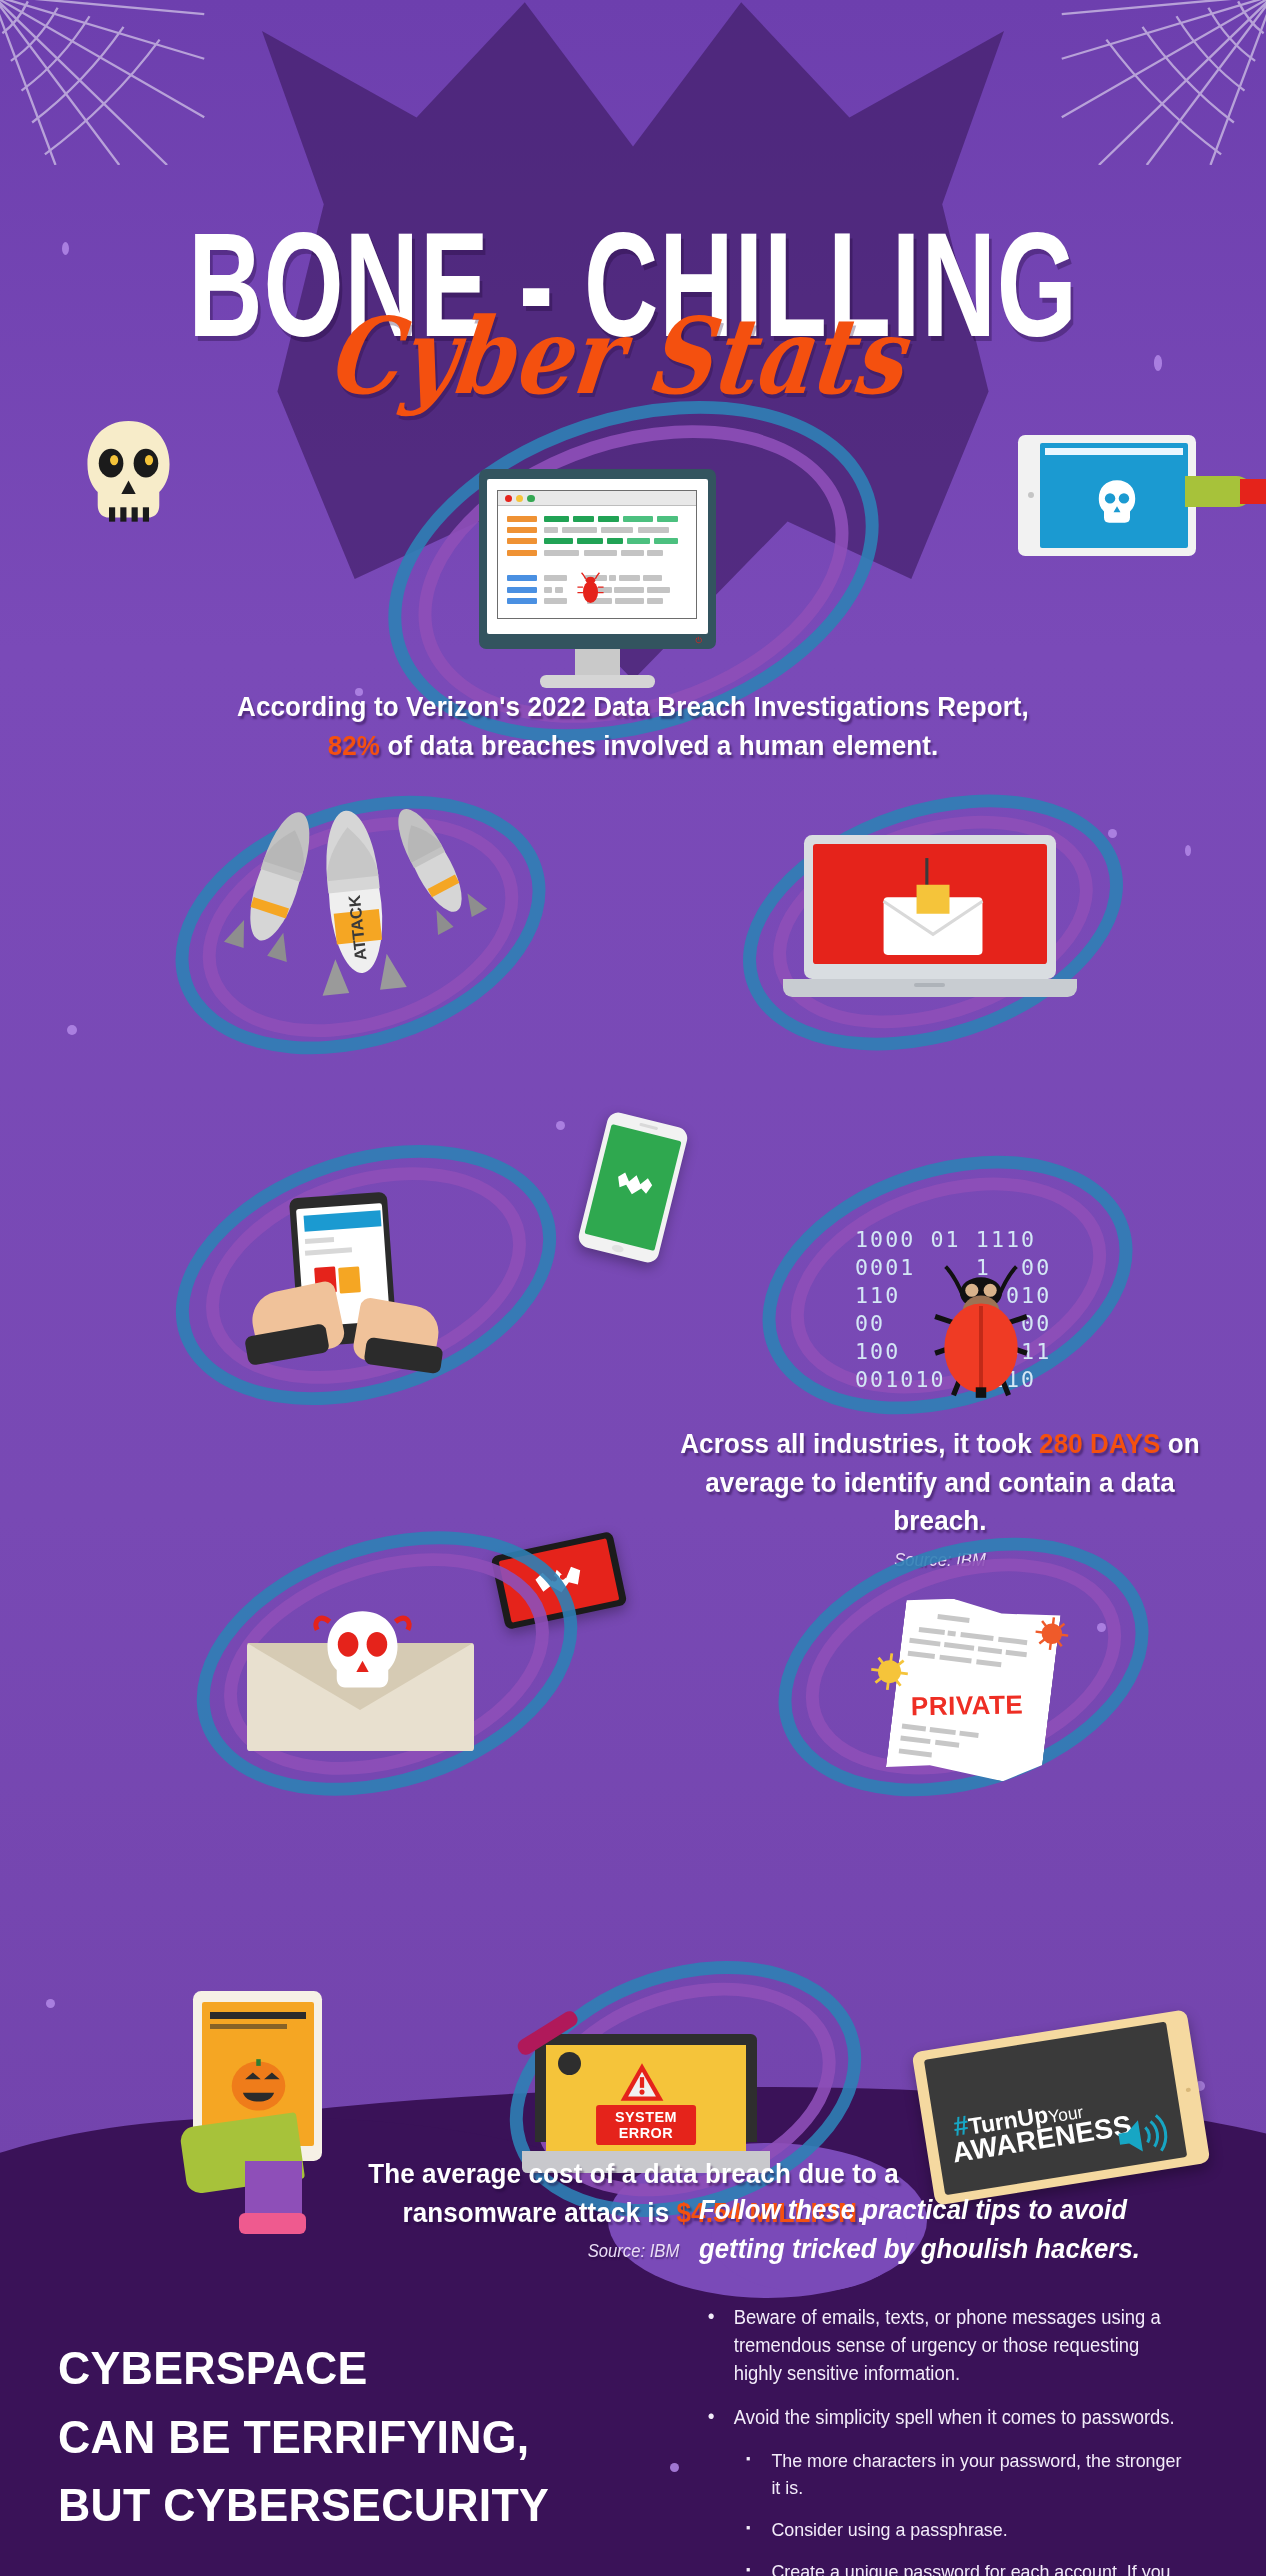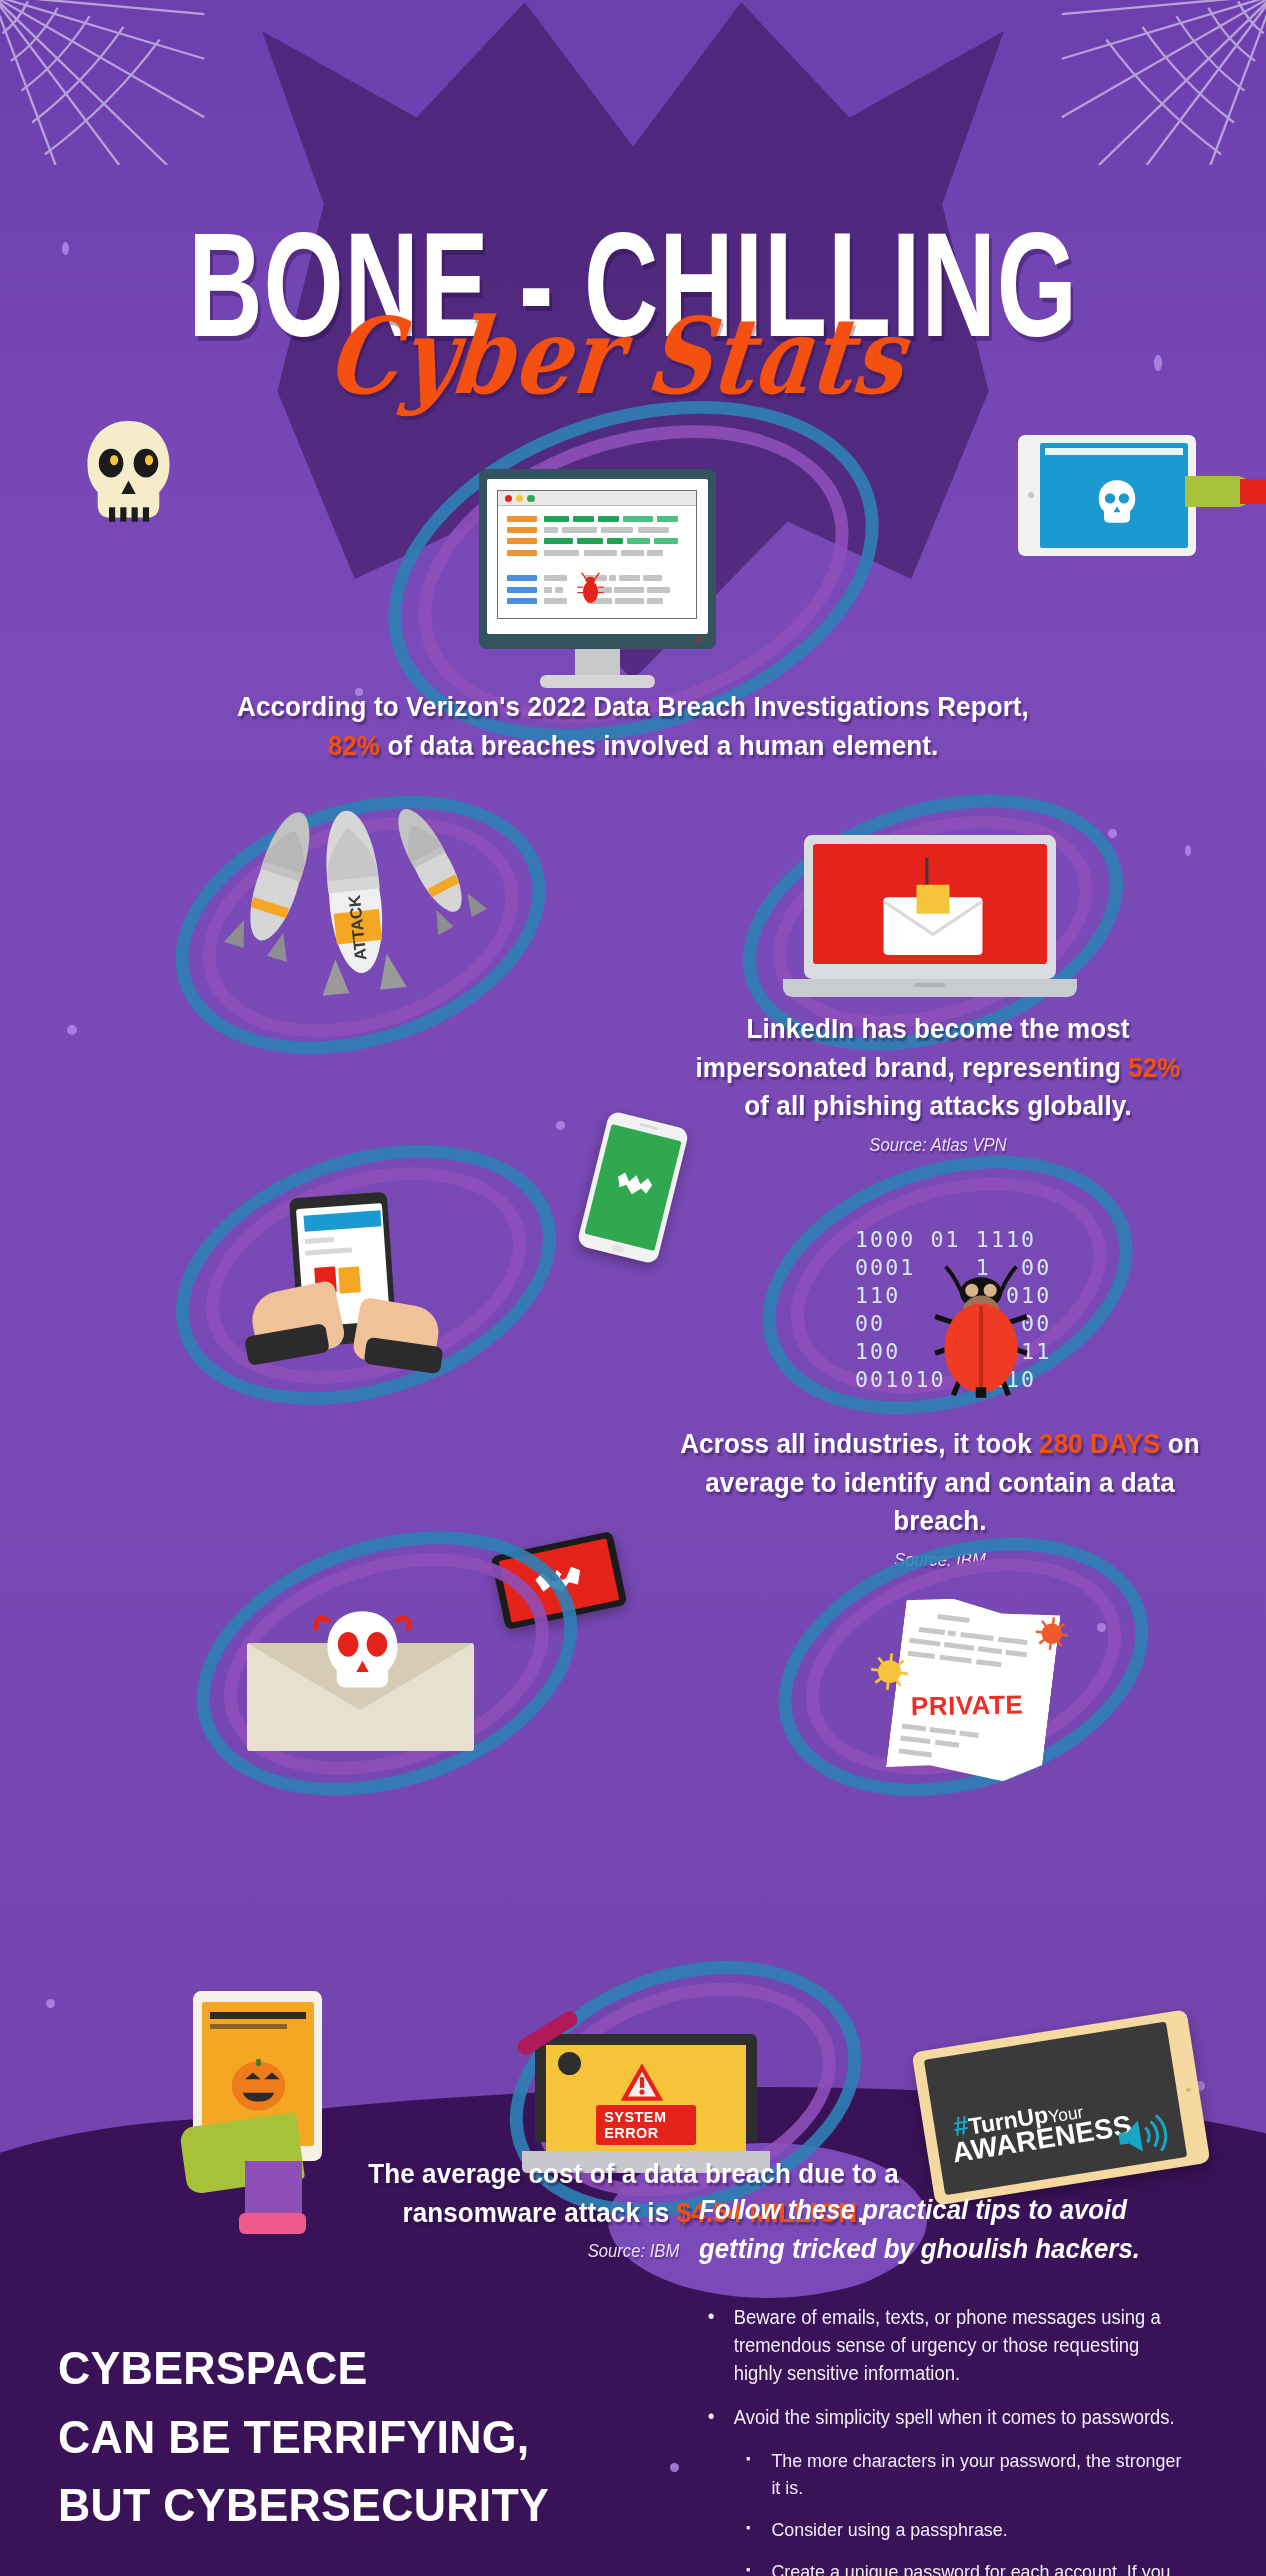--- a/index.html
+++ b/index.html
@@ -331,24 +331,20 @@
     <div style="position:absolute;left:131px;top:148px;width:31px;height:4.1px;background:#aeb3b9;border-radius:2.1px;"></div>
     <svg style="position:absolute;left:82px;top:20.6px;width:134px;height:103px;" viewBox="0 0 130 100">
       <path d="M60 2v26" stroke="#3a3a3a" stroke-width="3" fill="none"></path>
       <path d="M60 28c0 8-10 8-10 16" stroke="#3a3a3a" stroke-width="3" fill="none"></path>
       <rect x="18" y="40" width="96" height="56" rx="4" fill="#fff"></rect>
       <path d="M18 44l48 32 48-32" stroke="#d9d9d9" stroke-width="3" fill="none"></path>
       <path d="M50 28h32v28H50z" fill="#f5c43a"></path>
     </svg>
   </div>
 
-  <div class="stat" style="left:665px;top:1010px;width:546px;">
-    <div class="line"><span>LinkedIn has become the most impersonated brand, representing </span><span class="hl">52%</span><span> of all phishing attacks globally.</span></div>
-    <div class="src">Source: Atlas VPN</div>
-  </div>
 
   <div class="phone" style="left:592px;top:1118px;width:82px;height:139px;transform:rotate(14deg);">
     <div style="position:absolute;left:5.2px;top:13.4px;right:5.2px;bottom:13.4px;background:#2fa84f;border-radius:2.1px;"></div>
     <svg style="position:absolute;left:21.6px;top:49px;width:39px;height:39px;" viewBox="0 0 40 40">
       <path d="M20 28 L12 20 L6 24 L2 14 L8 8 L14 16 L20 8 L26 16 L32 8 L38 14 L34 24 L28 20z" fill="#fff"></path>
     </svg>
     <div style="position:absolute;left:32px;top:5.2px;width:18.5px;height:2.6px;border-radius:1.5px;background:#d9d9d9;"></div>
     <div style="position:absolute;left:35px;bottom:3.1px;width:12.4px;height:7.2px;border-radius:50%;background:#e2e2e2;"></div>
   </div>
 
@@ -468,21 +464,21 @@
       <path d="M18 28l7-6 7 6zM35 28l7-6 7 6z" fill="#2b2b2b"></path>
       <path d="M16 40h28c-2 6-8 8-14 8s-12-2-14-8z" fill="#2b2b2b"></path>
     </svg>
     <div style="position:absolute;left:0;top:129px;width:118px;height:67px;background:#a7c23a;border-radius:14.4px 4.1px 4.1px 14.4px;transform:rotate(-8deg);"></div>
     <div style="position:absolute;left:62px;top:170px;width:57px;height:62px;background:#8e4fb8;border-radius:0 0 9.3px 9.3px;"></div>
     <div style="position:absolute;left:56px;top:222px;width:67px;height:20.6px;background:#ef5a8f;border-radius:6.2px;"></div>
   </div>
 
   <div class="swirl" style="left:505px;top:1968px;width:361px;height:242px;"></div>
   <div class="swirl p" style="left:531px;top:1989px;width:309px;height:201px;"></div>
-  <div class="ill" style="left:535px;top:2034px;width:222px;height:139px;">
+  <div class="ill" style="left:535px;top:2034px;width:222px;height:139px;text-align:center;">
     <div class="lap-lid"></div>
     <div class="sys-screen lap-scr">
       <svg style="position:absolute;left:48%;top:14%;transform:translateX(-50%);width:47px;height:43px;" viewBox="0 0 44 40">
         <path d="M22 2 L42 37 H2 Z" fill="#e5231b"></path>
         <path d="M22 10 L35 33 H9 Z" fill="#f1f1f1"></path>
         <rect x="20" y="15" width="4" height="10" fill="#e5231b"></rect>
         <circle cx="22" cy="29" r="2.4" fill="#e5231b"></circle>
       </svg>
       <div class="sys-badge" style="left:50%;transform:translateX(-50%);bottom:10%;">SYSTEM ERROR</div>
       <div style="position:absolute;left:6%;top:6%;width:23px;height:23px;border-radius:50%;background:#2e2e2e;"></div>

